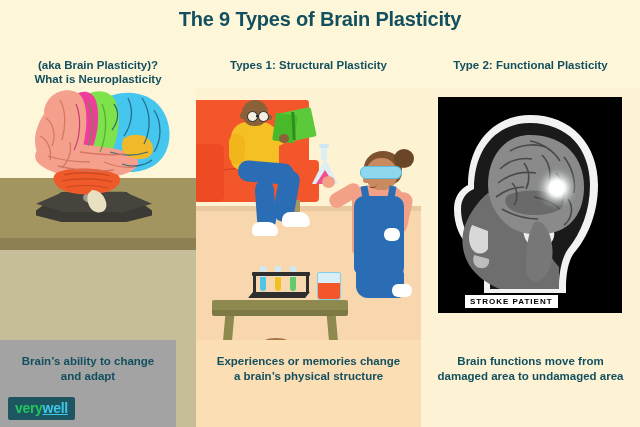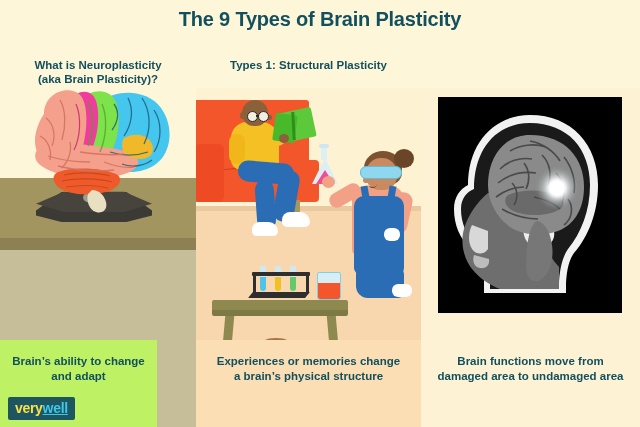--- a/index.html
+++ b/index.html
@@ -178,48 +178,49 @@
   
   .caption{
     position:absolute;bottom:0;height:87px;
     display:flex;align-items:flex-start;justify-content:center;
     box-sizing:border-box;padding-top:14px;
   }
   .caption p{
     margin:0;font-size:11.5px;font-weight:bold;color:#13505f;
     line-height:15px;text-align:center;
   }
-  #cap-left{left:0;width:157px;background:#bef264;}
+  #cap-left{left:0;width:176px;background:#a3a3a3;}
   #cap-left p{width:150px;}
   #cap-mid{left:196px;width:225px;background:#fbdeb4;}
   #cap-mid p{width:186px;}
   #cap-right{left:421px;width:219px;background:#fdf3d4;}
   #cap-right p{width:186px;}
 
   
   #logo{
     position:absolute;left:8px;bottom:7px;
     background:#1d5660;padding:4px 7px;border-radius:2px;
     font-size:14px;font-weight:bold;letter-spacing:-.3px;line-height:15px;
   }
-  #logo .very{color:#fde047;}
+  #logo .very{color:#22c55e;}
   #logo .well{color:#3ec7e8;text-decoration:underline;}
 </style>
 </head>
 <body>
 
 <div id="infographic">
 
   <div class="title">The 9 Types of Brain Plasticity</div>
 
   <div class="subtitle" id="sub-1">
+    <div>(aka Brain Plasticity)?</div>
     <div>What is Neuroplasticity</div>
-    <div>(aka Brain Plasticity)?</div>
   </div>
   <div class="subtitle" id="sub-2">Types 1: Structural Plasticity</div>
+  <div class="subtitle" id="sub-3">Type 2: Functional Plasticity</div>
 
   <div class="panel" id="panel-left">
     <div id="left-table"></div>
     <div id="left-table-edge"></div>
     <div id="left-floor"></div>
     <div id="brain-shadow"></div>
     <div id="stand-pole"></div>
     <div id="stand-base"></div>
     <div id="stand-base-top"></div>
     <div id="stand-collar"></div>
@@ -419,20 +420,21 @@
           <path d="M130 102 C136 110 134 122 126 128"></path>
           <path d="M96 100 C106 102 116 106 122 112"></path>
           <path d="M64 112 C74 118 88 122 100 122"></path>
           <path d="M86 66 C92 74 92 84 88 92"></path>
           <path d="M74 86 C80 92 80 102 76 108"></path>
         </g>
 
         <circle cx="119" cy="91" r="22" fill="url(#lesionGlow)"></circle>
         <circle cx="119" cy="91" r="7.5" fill="#ffffff"></circle>
       </svg>
+      <div id="mri-label">STROKE PATIENT</div>
     </div>
   </div>
 
   <div class="caption" id="cap-left">
     <p>Brain’s ability to change and adapt</p>
   </div>
   <div class="caption" id="cap-mid">
     <p>Experiences or memories change a brain’s physical structure</p>
   </div>
   <div class="caption" id="cap-right">

